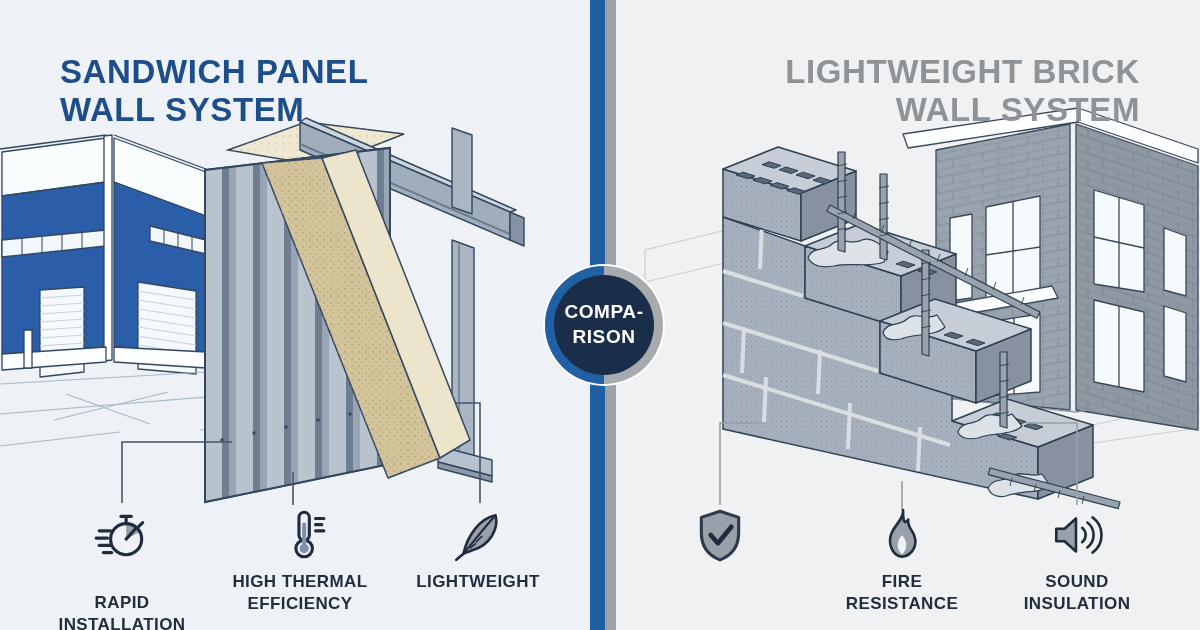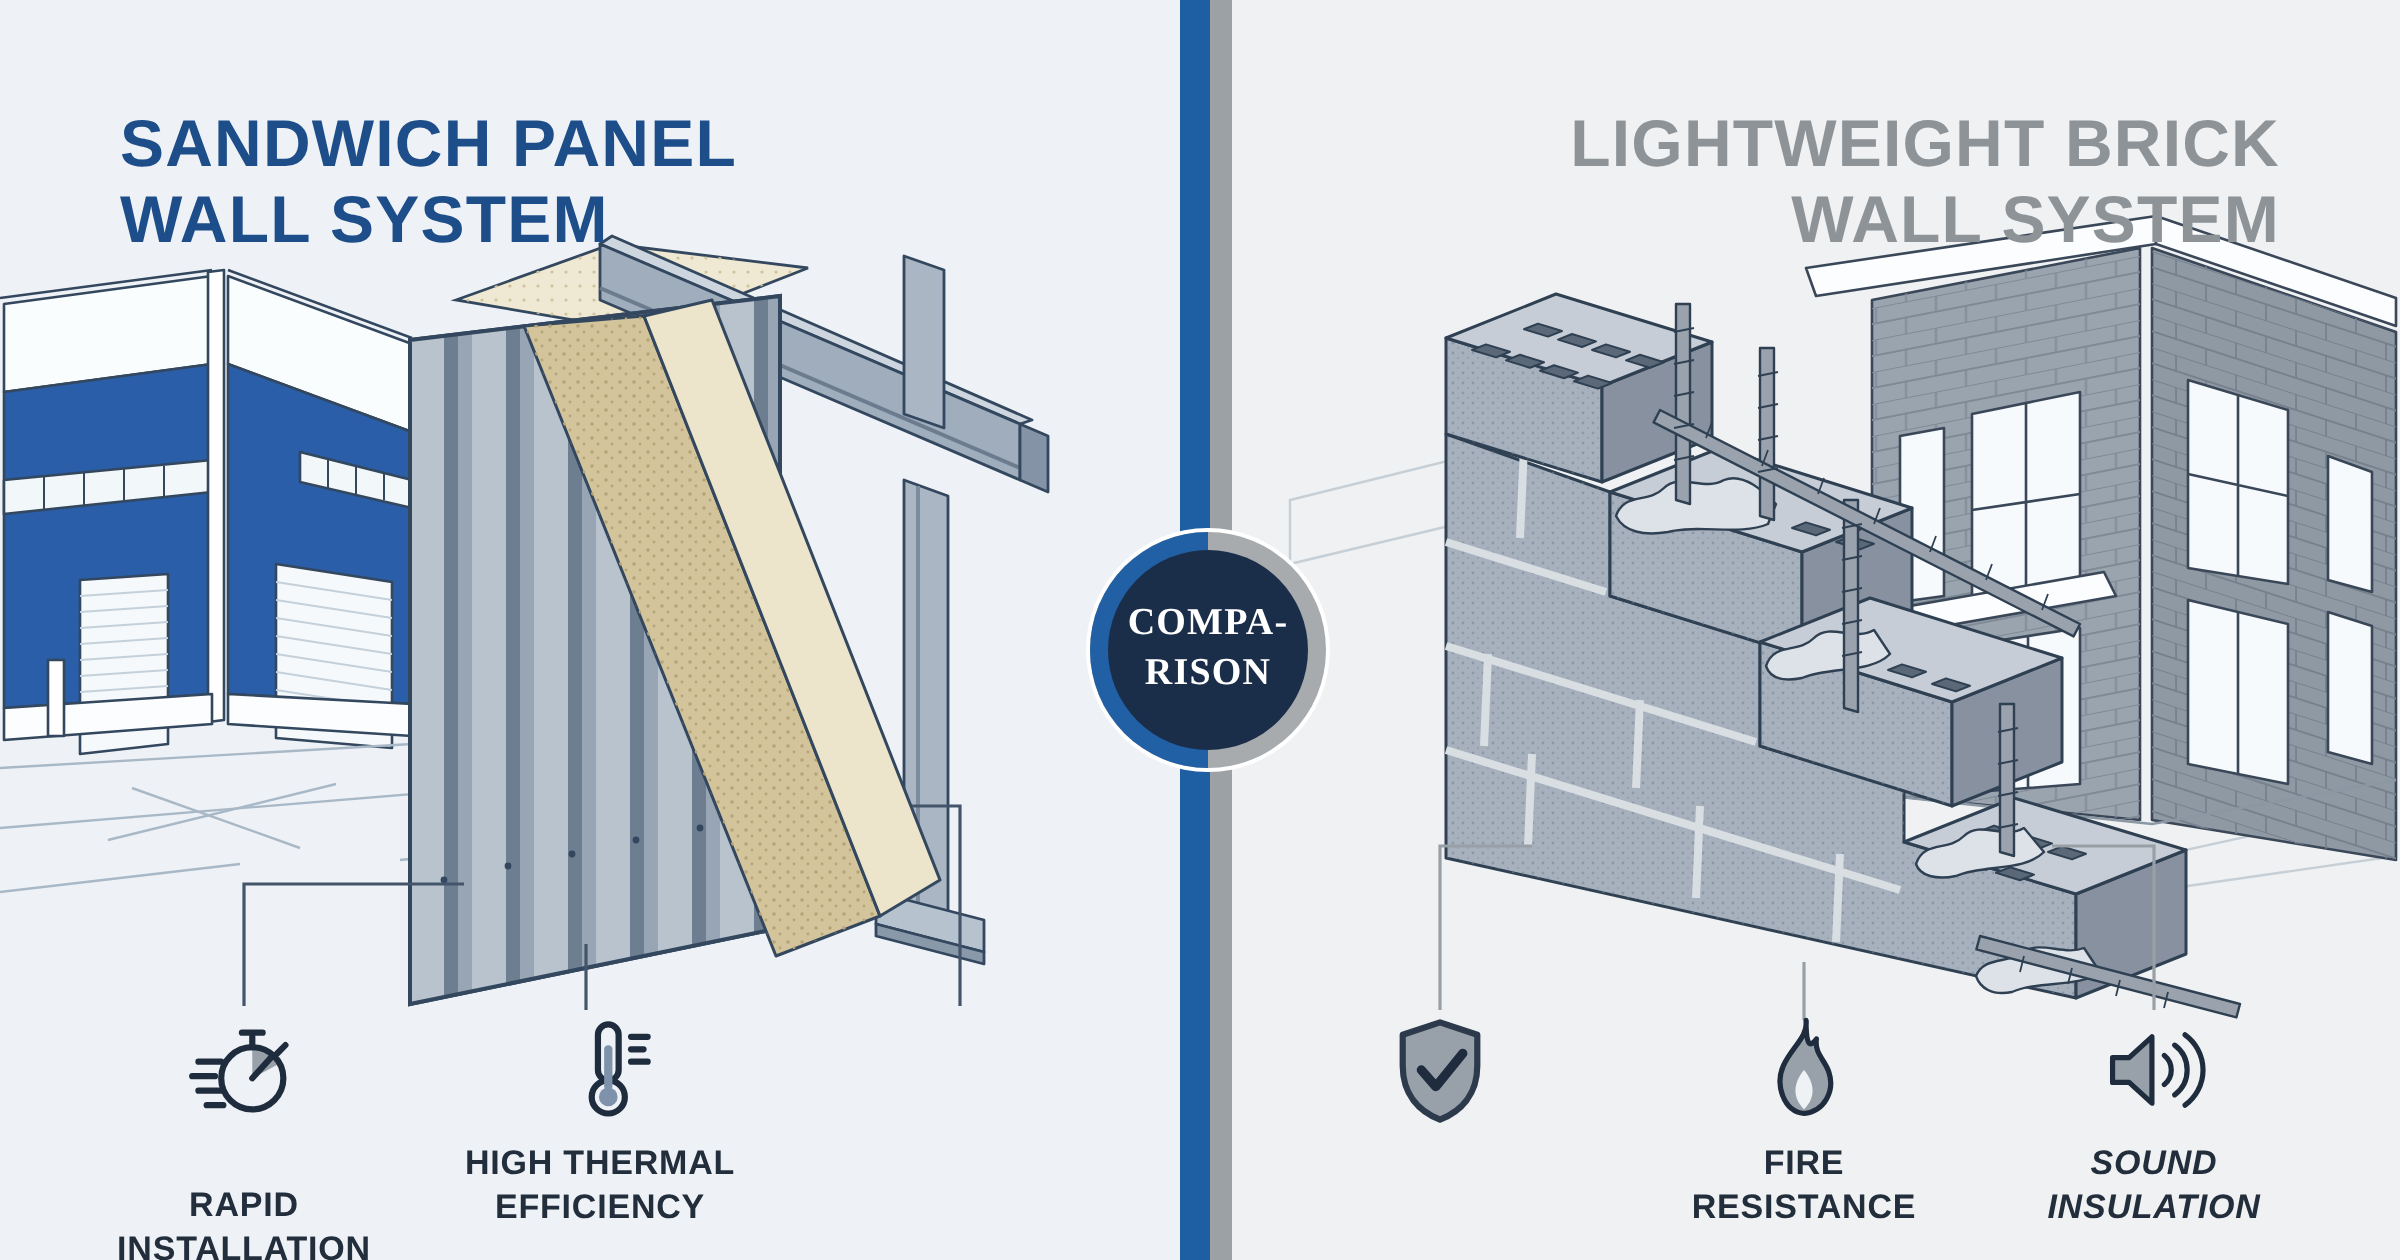--- a/index.html
+++ b/index.html
@@ -8,31 +8,31 @@
   .half{position:absolute;top:0;height:630px;}
   .half.left{left:0;width:590px;background:#eef2f6;}
   .half.right{left:590px;width:610px;background:#eff1f2;}
   .illus{position:absolute;top:0;left:0;z-index:1;}
   .title{position:absolute;z-index:3;font-weight:800;font-size:33px;line-height:1.15;letter-spacing:.6px;}
   .title span{display:block;}
   .title-left{top:31px;left:60px;width:488px;color:#1d4e8a;}
   .title-right{top:31px;left:660px;width:480px;text-align:right;color:#8e9398;}
   .divider-blue{position:absolute;left:590px;top:0;width:15px;height:630px;background:#1e5fa3;z-index:4;}
   .divider-gray{position:absolute;left:605px;top:0;width:11px;height:630px;background:#9ba1a5;z-index:4;}
-  .badge{position:absolute;left:541px;top:262px;width:126px;height:126px;z-index:5;font-family:Liberation Serif, serif;}
+  .badge{position:absolute;left:541px;top:262px;width:126px;height:126px;z-index:5;}
   .badge svg{position:absolute;left:0;top:0;}
   .badge .txt{position:absolute;inset:0;display:flex;flex-direction:column;align-items:center;
     justify-content:center;color:#ffffff;font-weight:800;font-size:19px;line-height:1.3;letter-spacing:.6px;z-index:6;}
   .feature{position:absolute;top:506px;width:190px;display:flex;flex-direction:column;align-items:center;z-index:3;}
   .feature .icn{width:58px;height:58px;}
   .feature .lbl{margin-top:7px;text-align:center;font-weight:800;font-size:17px;
     line-height:1.3;letter-spacing:.4px;color:#232e3c;}
   .feature .lbl span{display:block;}
   .f1{left:27px;gap:21px;}.f2{left:205px;}.f3{left:383px;}
-  .f4{left:625px;}.f5{left:807px;justify-content:center;}.f6{left:982px;font-style:italic;}
+  .f4{left:625px;}.f5{left:807px;justify-content:center;}.f6{left:982px;}
 </style>
 </head>
 <body>
 
 <div class="canvas">
 
   <section class="half left"></section>
 
   <svg class="illus" width="590" height="630" viewBox="0 0 590 630">
     <defs>
@@ -336,20 +336,32 @@
       </g>
       <line x1="32" y1="18" x2="32" y2="36" stroke="#7e93ab" stroke-width="4" stroke-linecap="round"></line>
       <circle cx="32" cy="41" r="4.5" fill="#7e93ab"></circle>
     </svg>
     <div class="lbl">
       <span>HIGH THERMAL</span>
       <span>EFFICIENCY</span>
     </div>
   </div>
 
+  <div class="feature f3">
+    <svg class="icn" viewBox="0 0 56 56">
+      <path d="M14,46 C18,28 30,12 45,9 C48,22 40,38 22,43 Z" fill="#98a0a9" stroke="#1e2c3e" stroke-width="2.5" stroke-linejoin="round"></path>
+      <path d="M14,46 C24,34 34,21 45,9" fill="none" stroke="#1e2c3e" stroke-width="2"></path>
+      <line x1="14" y1="46" x2="7" y2="52" stroke="#1e2c3e" stroke-width="2.5" stroke-linecap="round"></line>
+      <path d="M20,41 L26,36 M26,35 L32,29" fill="none" stroke="#1e2c3e" stroke-width="1.6"></path>
+    </svg>
+    <div class="lbl">
+      <span>LIGHTWEIGHT</span>
+      <span></span>
+    </div>
+  </div>
 
   <div class="feature f4">
     <svg class="icn" viewBox="0 0 56 56">
       <path d="M28,5 L46,11 V26 C46,40 38,48 28,52 C18,48 10,40 10,26 V11 Z" fill="#98a0a9" stroke="#2d3a4c" stroke-width="3" stroke-linejoin="round"></path>
       <path d="M19,28 L26,36 L39,20" fill="none" stroke="#1e2c3e" stroke-width="4.5" stroke-linecap="round" stroke-linejoin="round"></path>
     </svg>
   </div>
 
   <div class="feature f5">
     <svg class="icn" viewBox="0 0 56 56">

